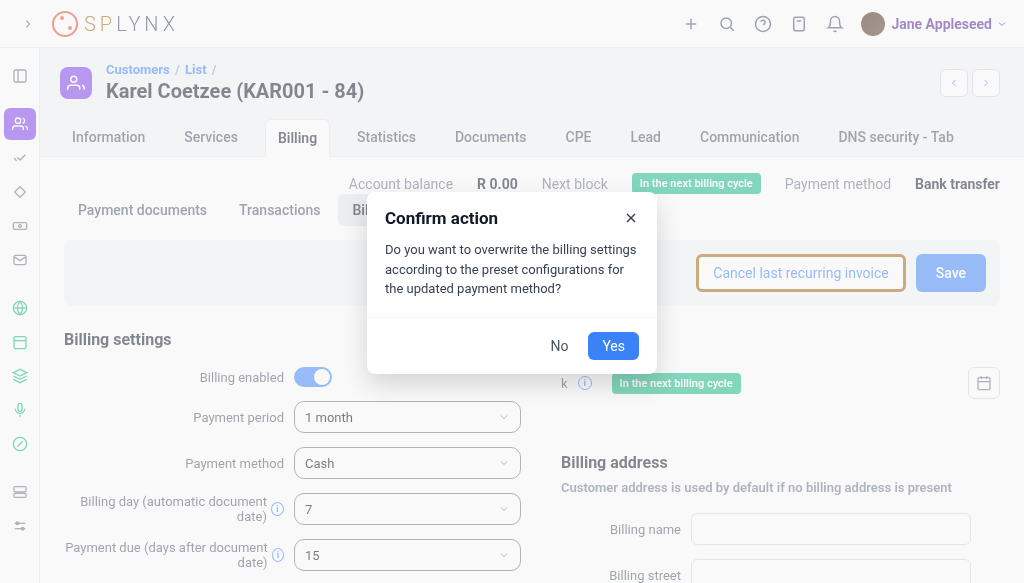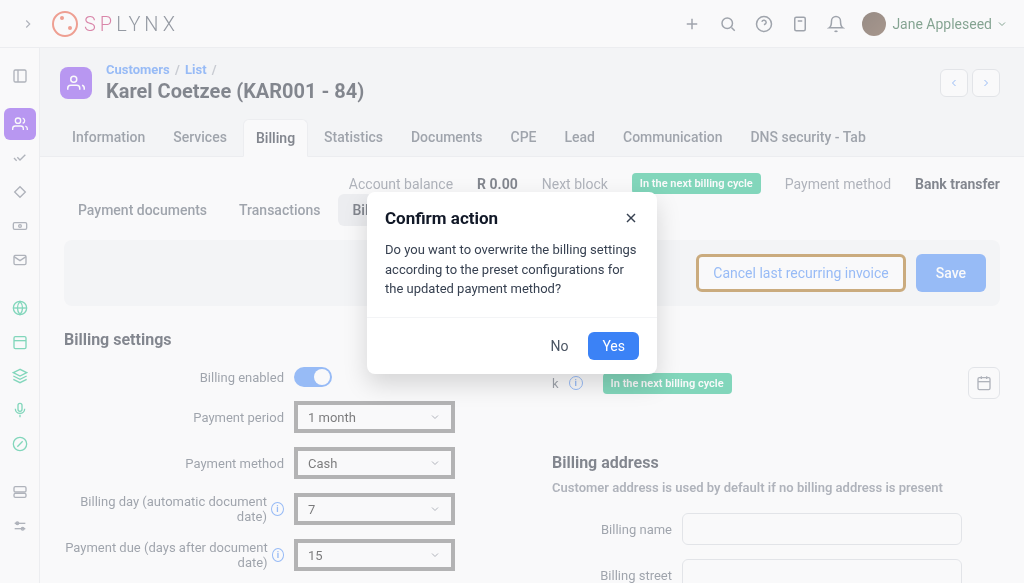--- a/index.html
+++ b/index.html
@@ -6,44 +6,44 @@
 body { background: #f3f4f6; width: 1024px; height: 583px; overflow: hidden; position: relative; }
 
 .header { height: 48px; background: #fff; border-bottom: 1px solid #e5e7eb; display: flex; align-items: center; padding: 0 16px; }
 .back-btn { width: 24px; height: 24px; display: flex; align-items: center; justify-content: center; color: #6b7280; cursor: pointer; }
 .logo { margin-left: 12px; display: flex; align-items: center; }
 .logo-icon { width: 26px; height: 26px; border: 2px solid #e84a2e; border-radius: 50%; margin-right: 6px; position: relative; }
 .logo-icon::before, .logo-icon::after { content: ""; position: absolute; width: 4px; height: 4px; background: #e84a2e; border-radius: 50%; }
 .logo-icon::before { top: 3px; left: 6px; }
 .logo-icon::after { bottom: 5px; right: 4px; }
 .logo-text { font-size: 20px; font-weight: 300; letter-spacing: 4px; color: #374151; }
-.logo-text .accent { color: #be185d; }
+.logo-text .accent { color: #a16207; }
 .header-spacer { flex: 1; }
 .header-icon { width: 32px; height: 32px; display: flex; align-items: center; justify-content: center; color: #4b5563; cursor: pointer; margin: 0 2px; }
 .avatar { width: 24px; height: 24px; border-radius: 50%; background: linear-gradient(135deg, #3b2415, #5a3a25); margin-left: 8px; margin-right: 6px; }
-.username { font-size: 14px; color: #14532d; display: flex; align-items: center; }
+.username { font-size: 14px; color: #4c1d95; display: flex; align-items: center; font-weight: bold; }
 
 .layout { display: flex; height: calc(100% - 48px); }
 .sidebar { width: 40px; background: #fff; border-right: 1px solid #e5e7eb; display: flex; flex-direction: column; align-items: center; padding-top: 12px; gap: 2px; }
 .side-item { width: 32px; height: 32px; display: flex; align-items: center; justify-content: center; border-radius: 6px; color: #6b7280; cursor: pointer; }
 .side-item.active { background: #7c3aed; color: #fff; }
 .side-divider { height: 12px; }
 
 .main { flex: 1; overflow: hidden; }
 .breadcrumb-bar { display: flex; align-items: center; padding: 14px 24px 6px 20px; }
 .bc-icon { width: 32px; height: 32px; background: #7c3aed; border-radius: 8px; display: flex; align-items: center; justify-content: center; color: #fff; margin-right: 14px; }
 .bc-content { flex: 1; }
 .breadcrumb { font-size: 13px; color: #3b82f6; font-weight: bold; }
 .breadcrumb a { color: #3b82f6; text-decoration: none; }
 .breadcrumb .sep { color: #9ca3af; margin: 0 2px; }
 .page-title { font-size: 20px; font-weight: 700; color: #111827; margin-top: 2px; }
 .pager { display: flex; gap: 4px; }
 .pager-btn { width: 28px; height: 28px; border: 1px solid #d1d5db; border-radius: 6px; background: #fff; display: flex; align-items: center; justify-content: center; color: #3b82f6; cursor: pointer; }
 
-.tabs { display: flex; padding: 10px 20px 0 20px; gap: 4px; border-bottom: 1px solid #e5e7eb; background: #f3f4f6; }
+.tabs { display: flex; padding: 10px 20px 0 20px; gap: 15px; border-bottom: 1px solid #e5e7eb; background: #f3f4f6; }
 .tab { padding: 10px 12px; font-size: 14px; color: #4b5563; cursor: pointer; font-weight: 500; }
 .tab.active { background: #fff; border: 1px solid #e5e7eb; border-bottom: 1px solid #fff; border-radius: 6px 6px 0 0; margin-bottom: -1px; color: #111827; font-weight: 600; }
 
 .content { background: #fff; margin: 0 0; padding: 16px 24px; }
 .summary { display: flex; align-items: center; justify-content: flex-end; gap: 24px; font-size: 14px; }
 .summary .label { color: #6b7280; }
 .summary .value { font-weight: 700; color: #111827; }
 .badge-green { background: #10b981; color: #fff; font-size: 11px; font-weight: 600; padding: 4px 8px; border-radius: 4px; text-align: center; }
 
 .subtabs { display: flex; gap: 4px; margin-bottom: 14px; }
@@ -57,21 +57,21 @@
 .cols { display: flex; gap: 40px; }
 .col { flex: 1; }
 .section-title { font-size: 16px; font-weight: 700; color: #111827; margin-bottom: 18px; }
 .section-sub { font-size: 13px; font-weight: 600; color: #6b7280; margin-top: -10px; margin-bottom: 18px; }
 
 .form-row { display: flex; align-items: center; margin-bottom: 14px; }
 .form-label { width: 230px; text-align: right; font-size: 13px; color: #4b5563; padding-right: 10px; display: flex; align-items: center; justify-content: flex-end; gap: 4px; }
 .form-control { flex: 1; }
 .info-icon { width: 14px; height: 14px; border: 1.5px solid #3b82f6; border-radius: 50%; display: inline-flex; align-items: center; justify-content: center; font-size: 9px; color: #3b82f6; font-weight: 700; }
 
-.select { width: 161px; height: 32px; border: 4px solid #737373; border-radius: 0; padding: 0 10px; font-size: 13px; background: #fff; display: flex; align-items: center; justify-content: space-between; cursor: pointer; }
+.select { width: 227px; height: 32px; border: 1px solid #737373; border-radius: 10px; padding: 0 10px; font-size: 13px; background: #fff; display: flex; align-items: center; justify-content: space-between; cursor: pointer; }
 .text-input { width: 280px; height: 32px; border: 1px solid #d1d5db; border-radius: 6px; padding: 0 10px; font-size: 13px; }
 
 .toggle { width: 38px; height: 20px; background: #3b82f6; border-radius: 10px; position: relative; cursor: pointer; }
 .toggle::after { content: ""; position: absolute; width: 16px; height: 16px; background: #fff; border-radius: 50%; top: 2px; right: 2px; }
 
 .preview-row { display: flex; align-items: center; gap: 10px; }
 .icon-box { width: 32px; height: 32px; border: 1px solid #d1d5db; border-radius: 6px; display: flex; align-items: center; justify-content: center; margin-left: auto; cursor: pointer; }
 
 
 .overlay { position: absolute; inset: 0; background: rgba(243,244,246,0.5); display: flex; align-items: flex-start; justify-content: center; padding-top: 192px; }

